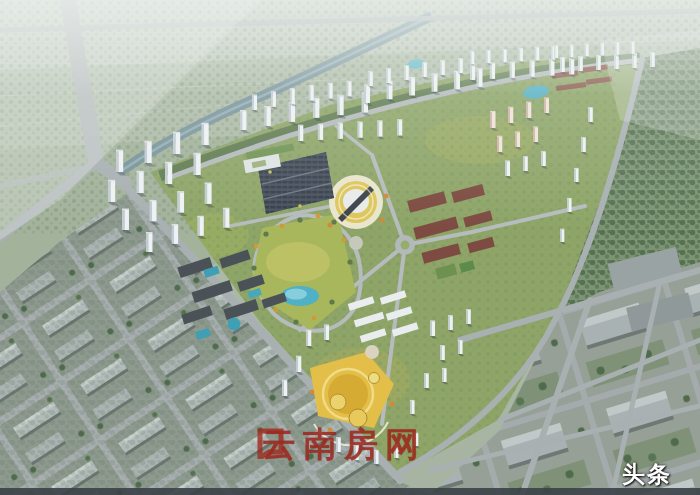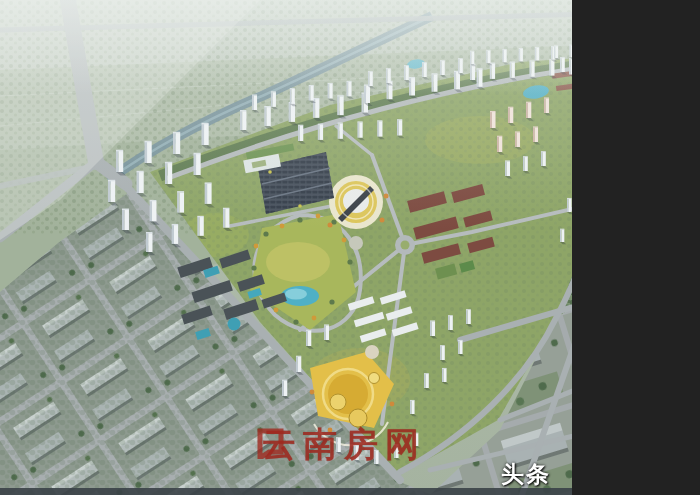--- a/index.html
+++ b/index.html
@@ -1,24 +1,24 @@
 <!DOCTYPE html>
 <html><head>
 <meta charset="utf-8">
 <style>
   html,body{margin:0;padding:0;background:#222;}
-  .stage{position:relative;width:572px;height:495px;overflow:hidden;
+  .stage{position:relative;width:700px;height:495px;overflow:hidden;
          font-family:"Liberation Sans","DejaVu Sans",sans-serif;background:#aab7a5;}
   .stage svg{position:absolute;left:0;top:0;display:block;}
   .wm-center{position:absolute;left:256px;top:427px;display:flex;align-items:center;
              color:rgba(160,40,30,0.78);pointer-events:none;}
   .wm-center .wm-logo{display:inline-block;margin-right:6px;}
   .wm-center .wm-text{font-size:34px;font-weight:700;letter-spacing:7px;line-height:1;
                       text-shadow:0 0 1px rgba(120,20,15,0.4);}
-  .wm-br{position:absolute;right:14px;top:459px;color:#ffffff;font-weight:700;
+  .wm-br{position:absolute;right:21px;top:459px;color:#ffffff;font-weight:700;
          text-shadow:0 0 3px rgba(0,0,0,.85),1px 1px 2px rgba(0,0,0,.9);
          display:flex;align-items:baseline;pointer-events:none;}
   .wm-br .wm-prefix{font-size:23px;font-weight:900;margin-right:7px;letter-spacing:2px;}
   .wm-br .wm-handle{font-size:22px;letter-spacing:1px;}
 </style>
 </head>
 <body>
 
 <div class="stage">
 

